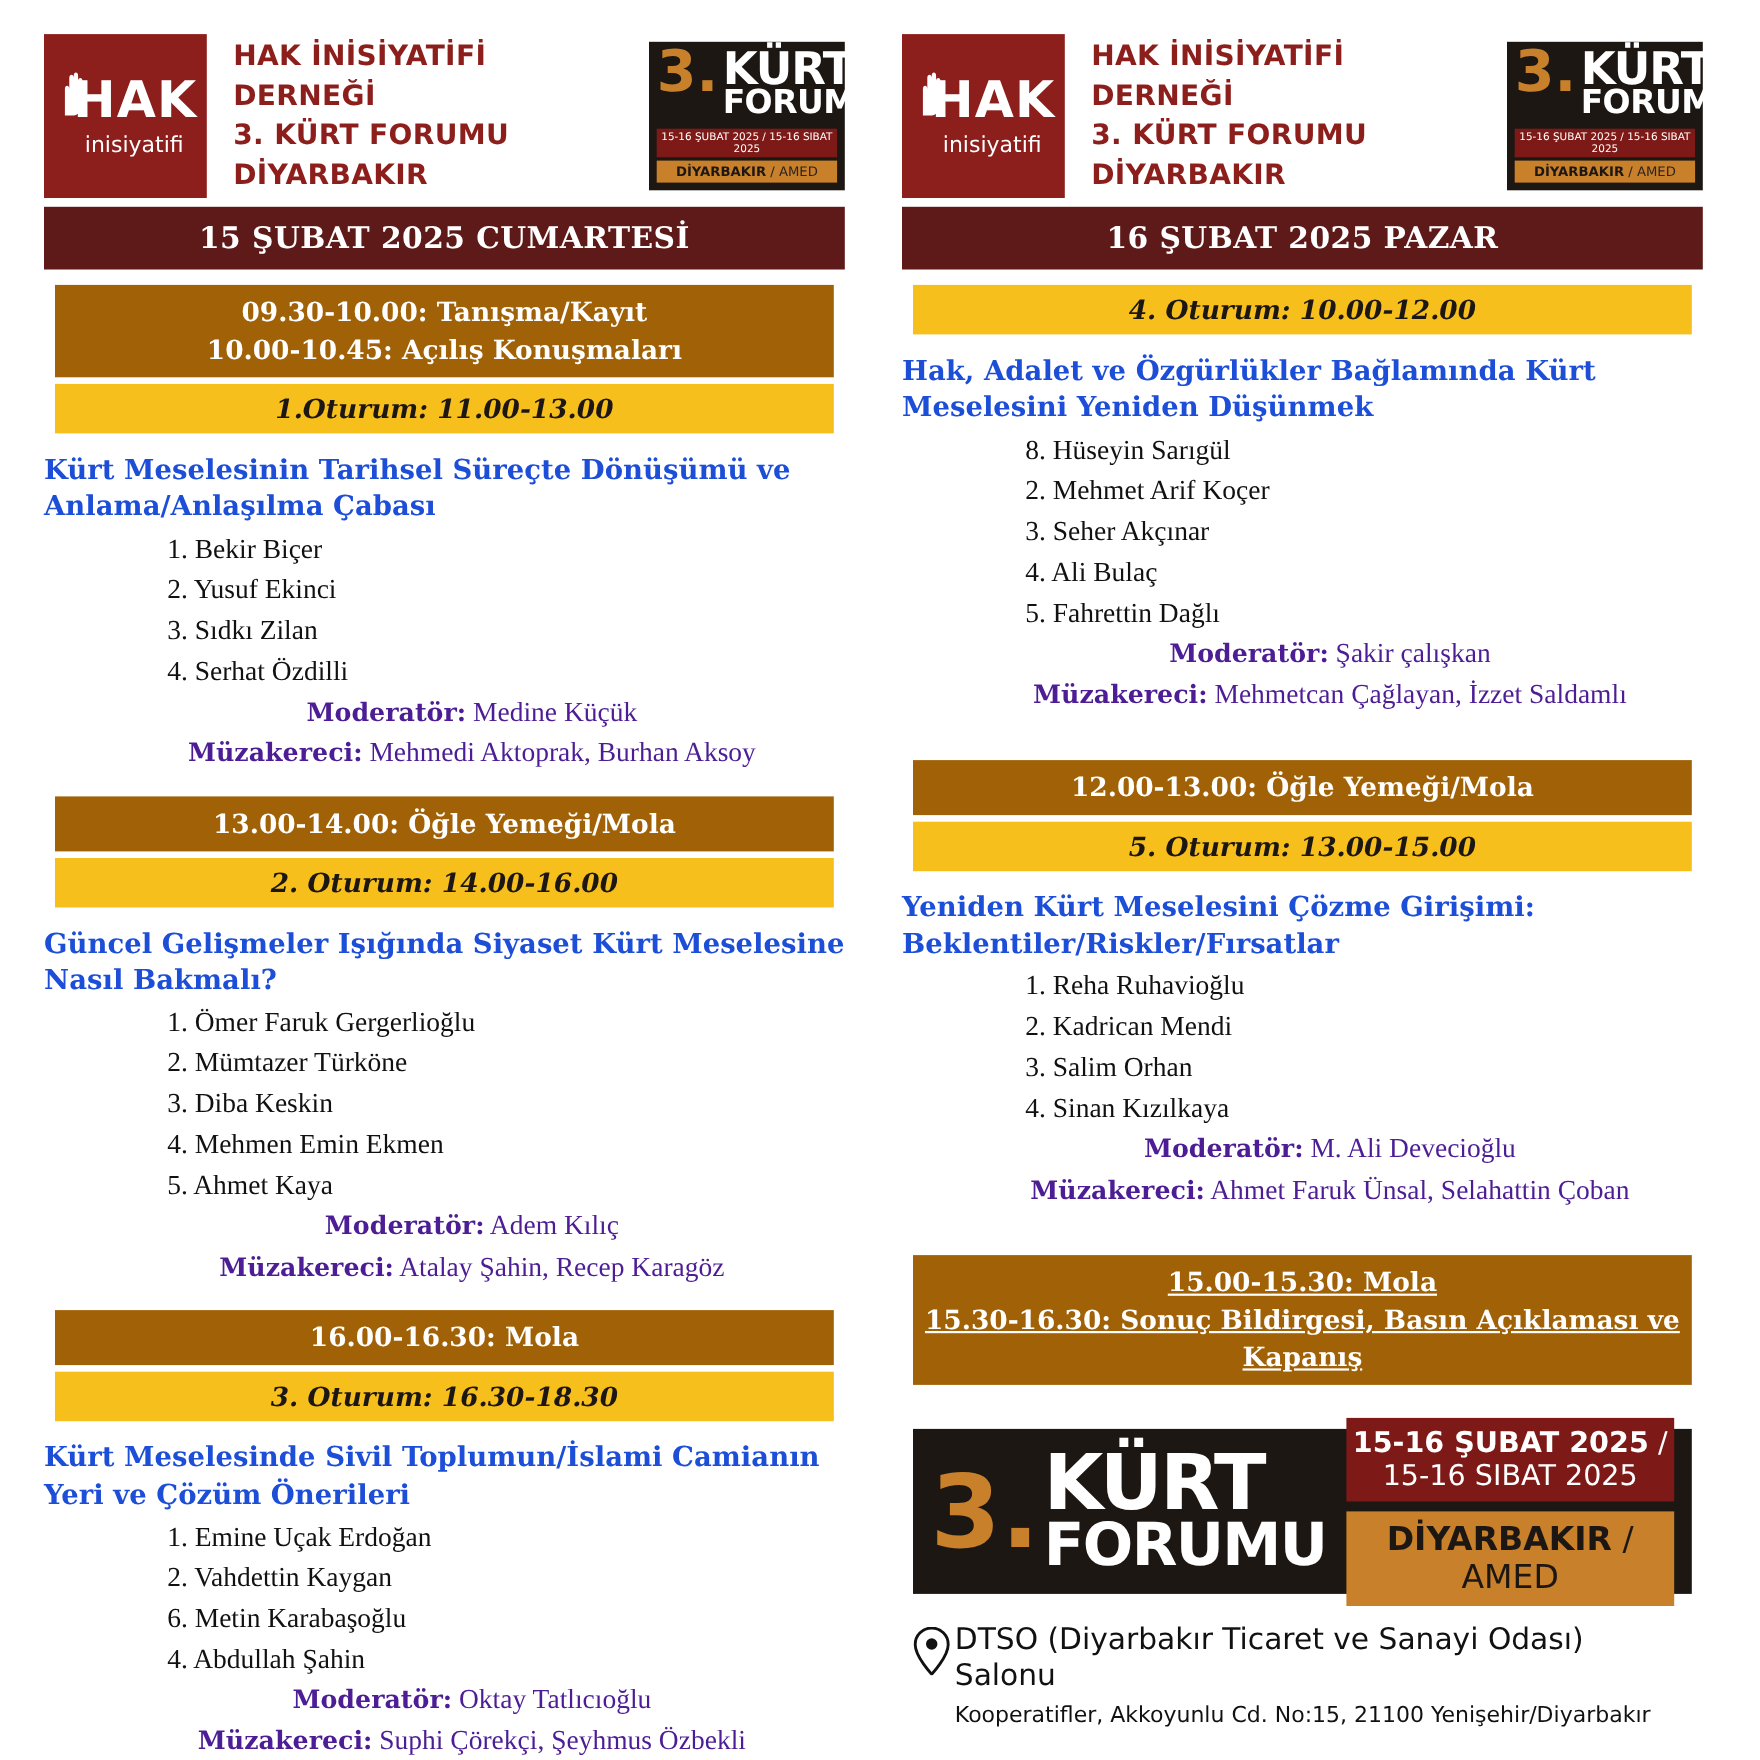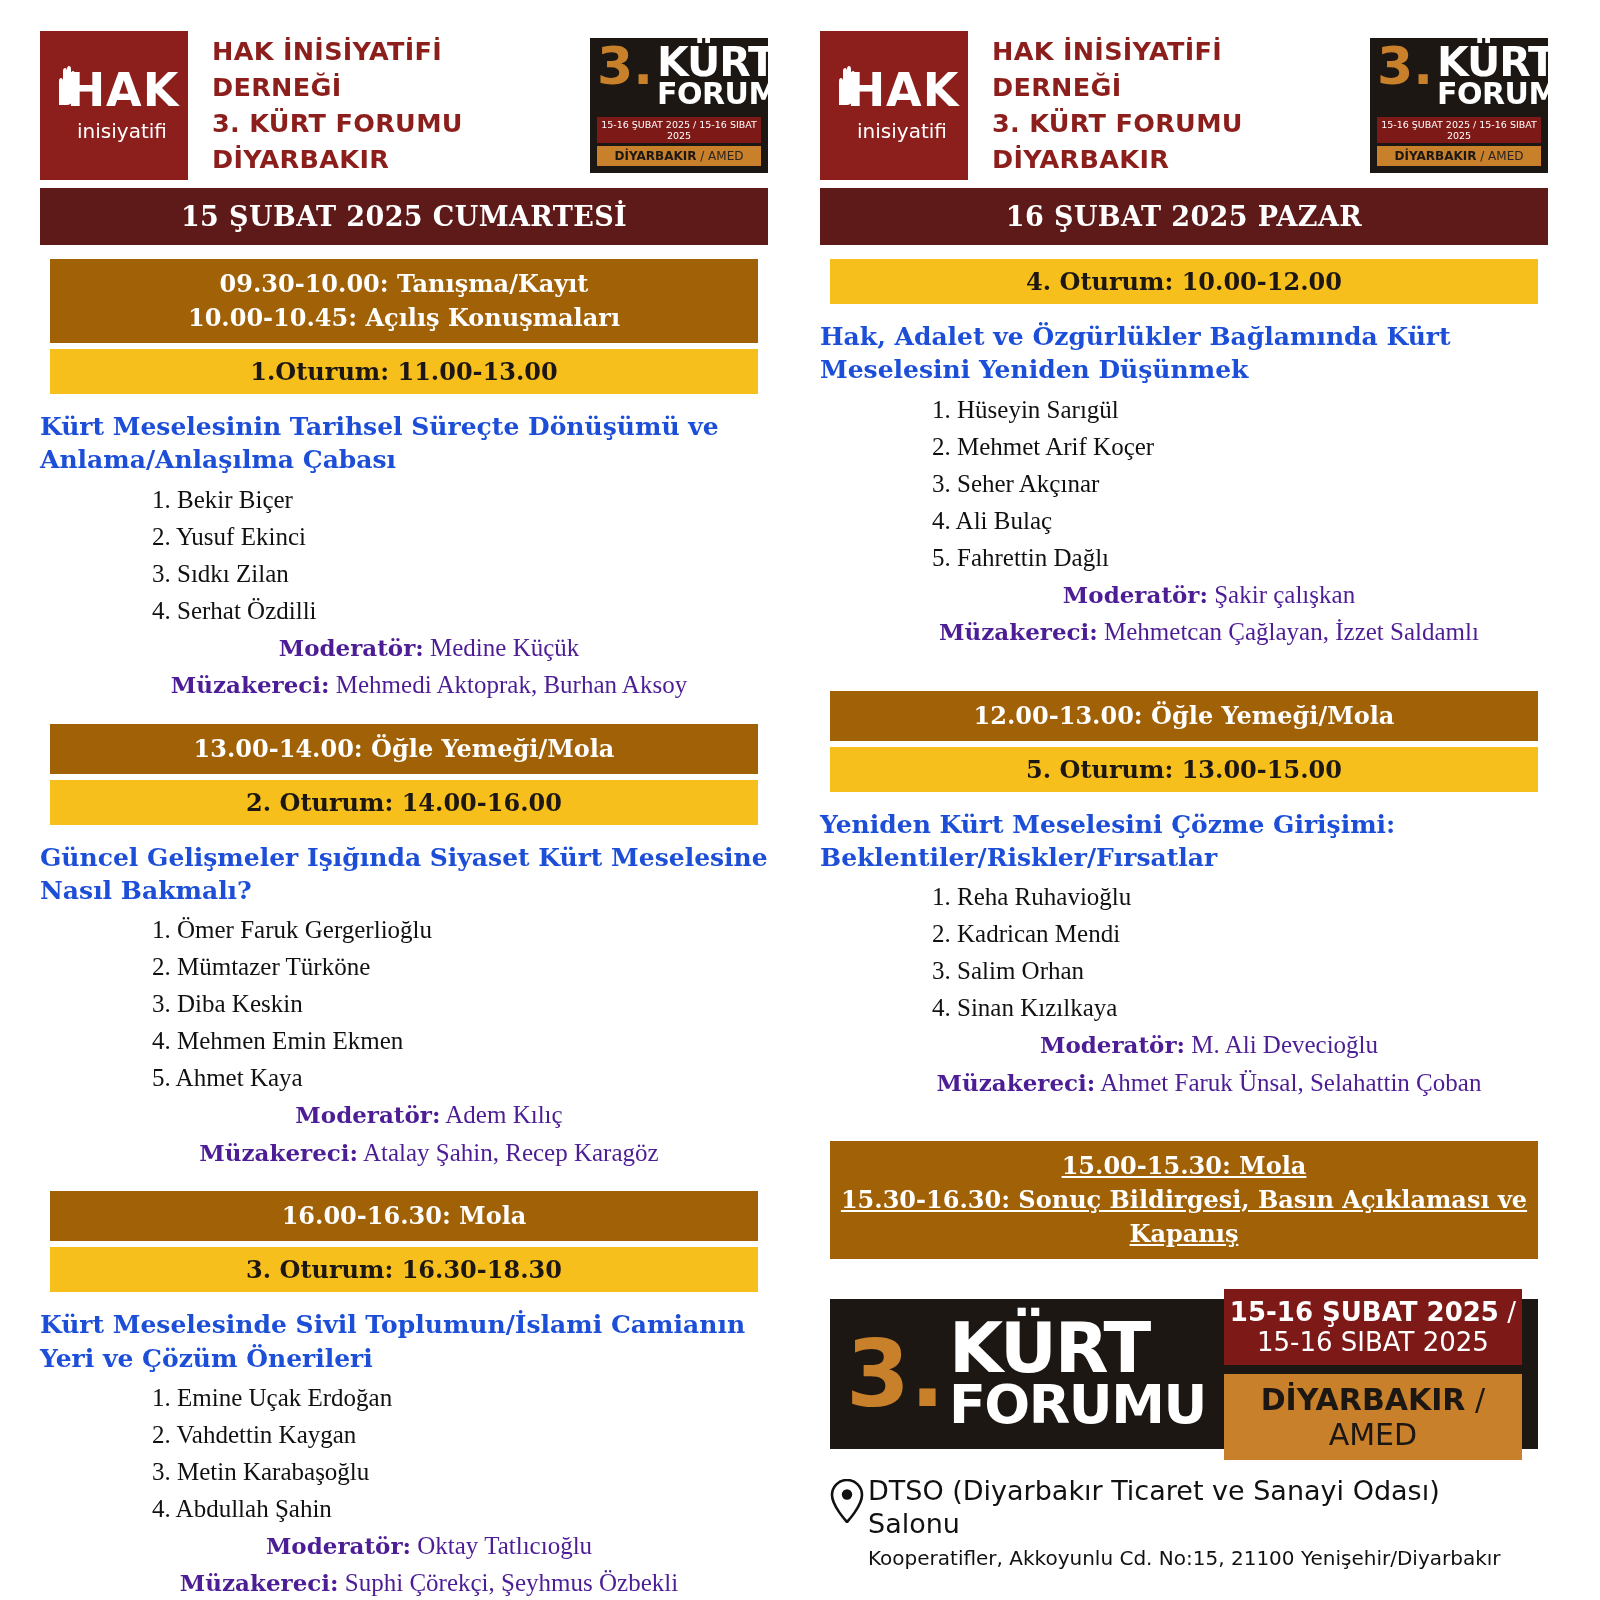--- a/index.html
+++ b/index.html
@@ -141,20 +141,21 @@
   }
   .bar-yellow {
     background: #f6bf1c;
     color: #1d1714;
     font-family: "DejaVu Serif", serif;
     font-weight: bold;
     font-size: 24px;
     text-align: center;
     padding: 8px 0;
     margin: 6px 10px 0 10px;
+    font-style: italic;
   }
   .session-title {
     font-family: "DejaVu Serif", serif;
     font-weight: bold;
     font-size: 25px;
     line-height: 1.33;
     margin: 16px 0 4px 0;
     color: #1d4ed8;
   }
   ol.speakers {
@@ -296,21 +297,21 @@
     <div class="role"><b>Moderatör:</b> <span>Adem Kılıç</span></div>
     <div class="role"><b>Müzakereci:</b> <span>Atalay Şahin, Recep Karagöz</span></div>
 
     <div class="bar-red" style="margin-top:20px;">16.00-16.30: Mola</div>
 
     <div class="bar-yellow">3.   Oturum: 16.30-18.30</div>
     <div class="session-title">Kürt Meselesinde Sivil Toplumun/İslami Camianın Yeri ve Çözüm Önerileri</div>
     <ol class="speakers">
       <li>1. Emine Uçak Erdoğan</li>
       <li>2. Vahdettin Kaygan</li>
-      <li>3. Metin Karabaşoğlu</li>
+      <li>6. Metin Karabaşoğlu</li>
       <li>4. Abdullah Şahin</li>
     </ol>
     <div class="role"><b>Moderatör:</b> <span>Oktay Tatlıcıoğlu</span></div>
     <div class="role"><b>Müzakereci:</b> <span>Suphi Çörekçi, Şeyhmus Özbekli</span></div>
 
   </div>
 
   <div class="col">
 
     <div class="hdr">
@@ -339,21 +340,21 @@
         <div class="fb-dates">15-16 ŞUBAT 2025 / 15-16 SIBAT 2025</div>
         <div class="fb-place"><span>DİYARBAKIR</span><span class="amed"> / AMED</span></div>
       </div>
     </div>
 
     <div class="daybar">16 ŞUBAT 2025 PAZAR</div>
 
     <div class="bar-yellow" style="margin-top:14px;">4.   Oturum: 10.00-12.00</div>
     <div class="session-title">Hak, Adalet ve Özgürlükler Bağlamında Kürt Meselesini Yeniden Düşünmek</div>
     <ol class="speakers">
-      <li>1. Hüseyin Sarıgül</li>
+      <li>8. Hüseyin Sarıgül</li>
       <li>2. Mehmet Arif Koçer</li>
       <li>3. Seher Akçınar</li>
       <li>4. Ali Bulaç</li>
       <li>5. Fahrettin Dağlı</li>
     </ol>
     <div class="role"><b>Moderatör:</b> <span>Şakir çalışkan</span></div>
     <div class="role"><b>Müzakereci:</b> <span>Mehmetcan Çağlayan, İzzet Saldamlı</span></div>
 
     <div class="spacer-18"></div>
     <div class="bar-red" style="margin-top:22px;">12.00-13.00: Öğle Yemeği/Mola</div>

